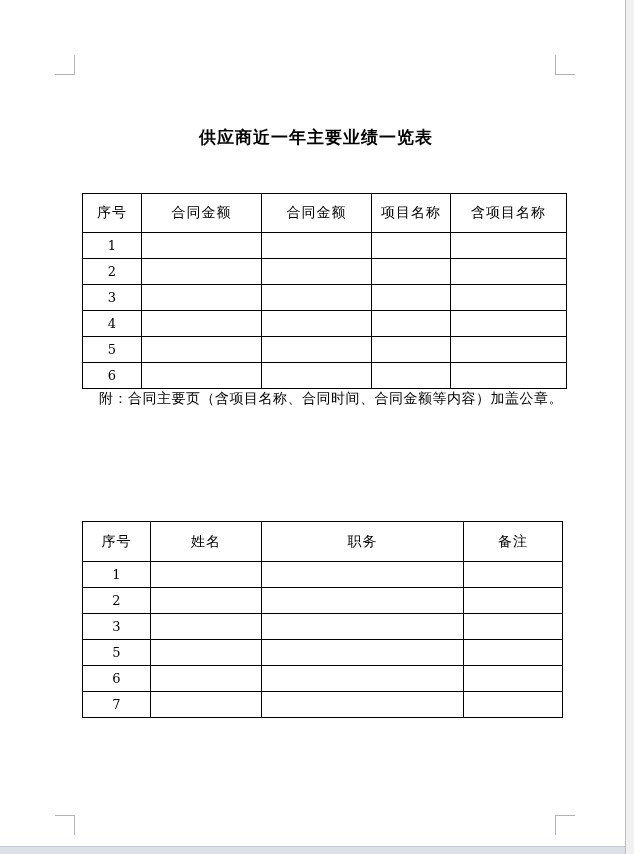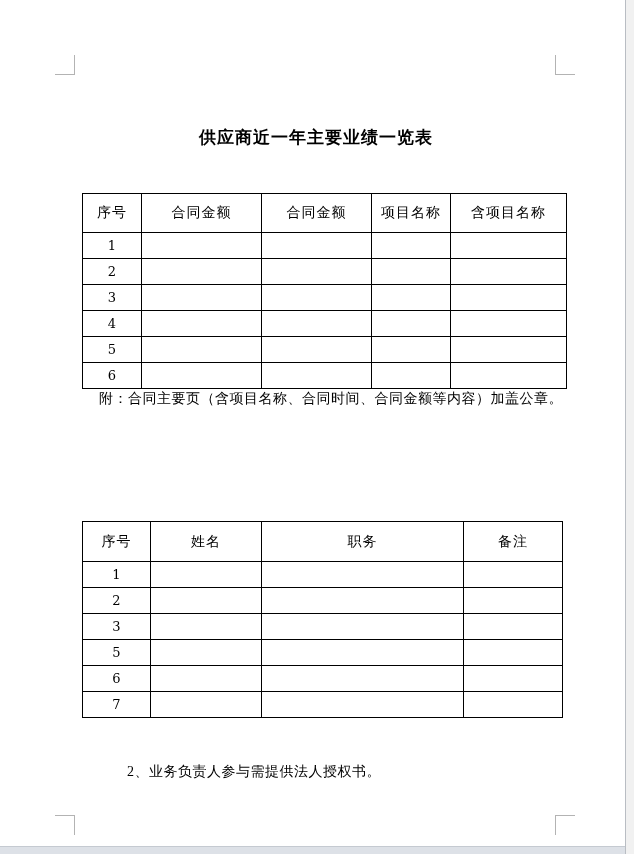--- a/index.html
+++ b/index.html
@@ -218,18 +218,17 @@
       </tr>
       <tr>
         <td class="num">7</td>
         <td></td>
         <td></td>
         <td></td>
       </tr>
     </tbody>
   </table>
 
-  <div class="note" id="note2b">2、业务负责人参与需提供法人授权书。</div>
 
   <div class="bottom-band"></div>
   <div class="v-scrollbar"></div>
 
 </div>
 
 </body></html>

